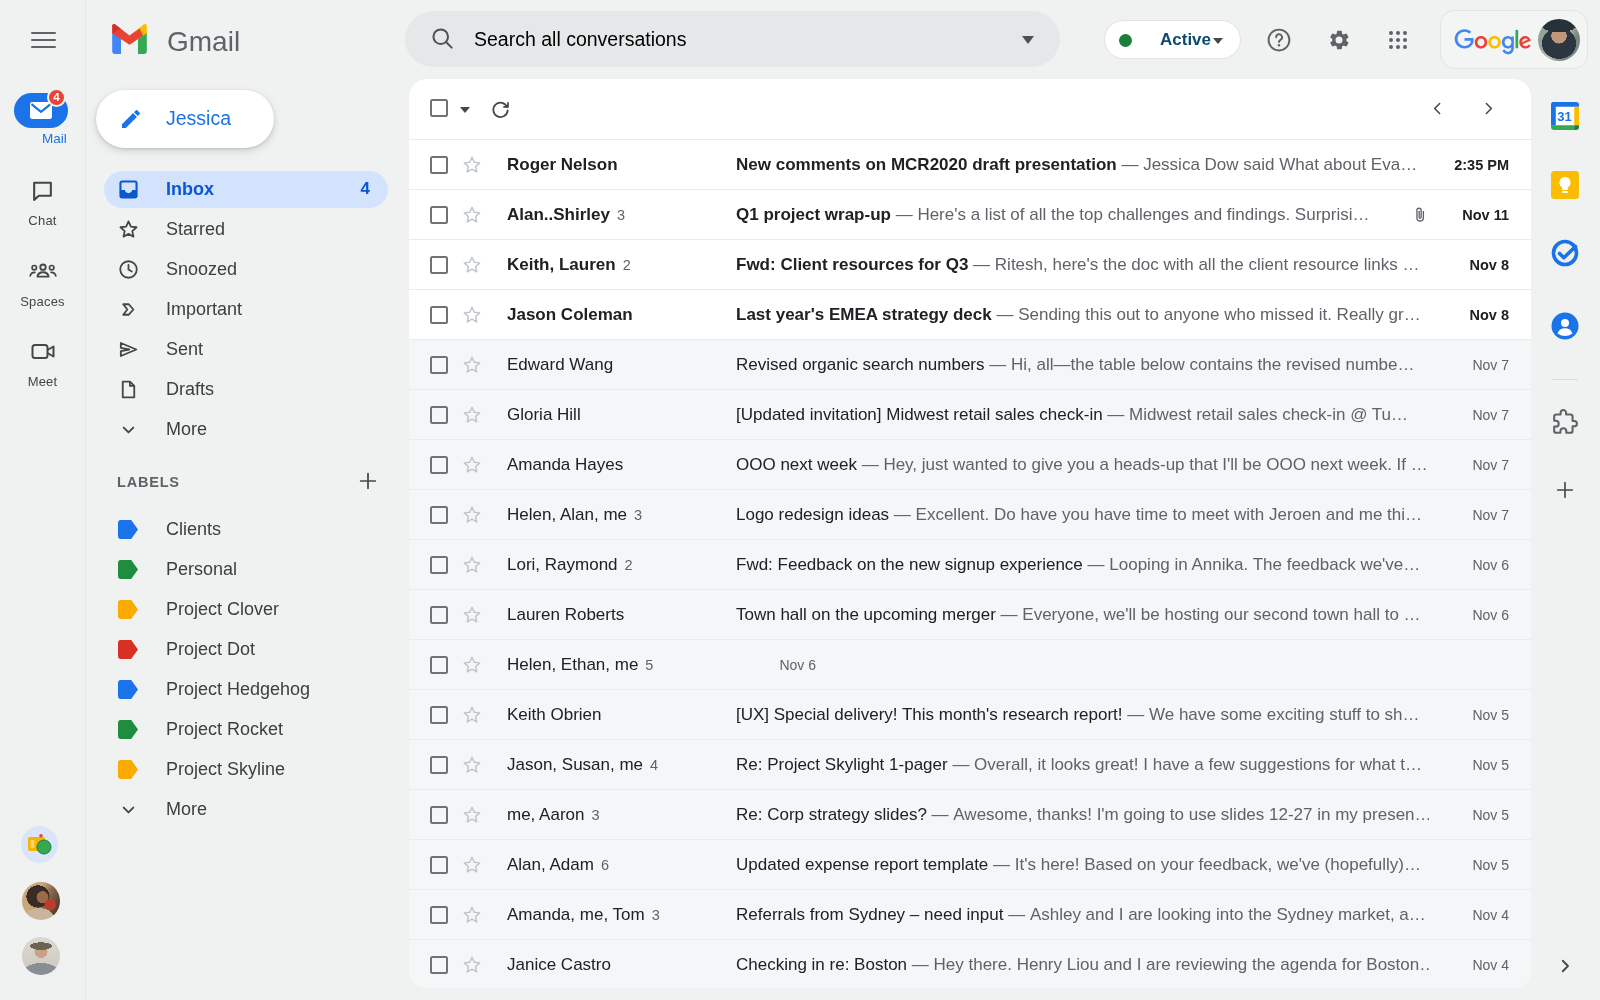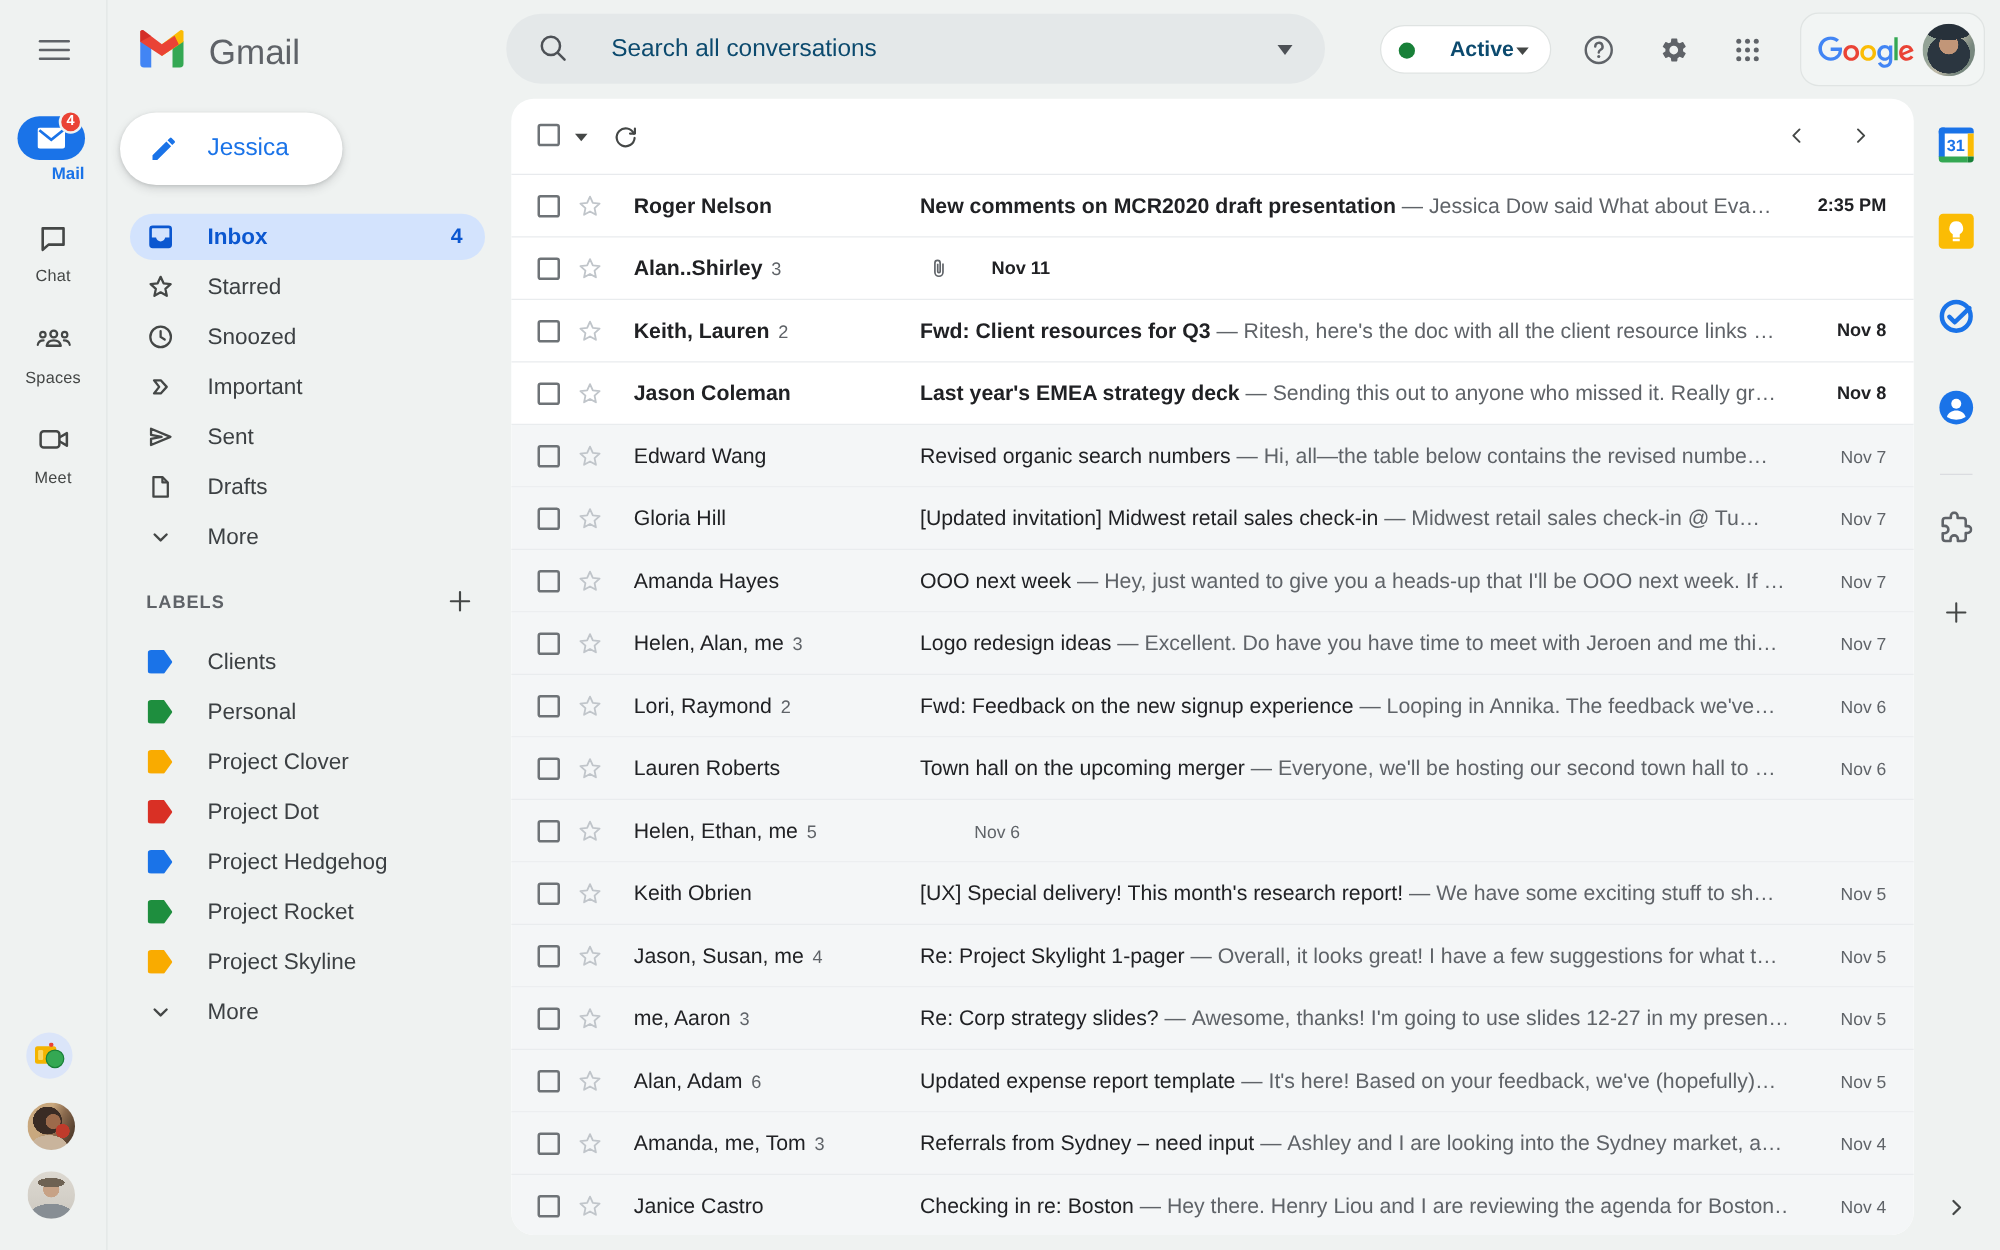--- a/index.html
+++ b/index.html
@@ -5,21 +5,21 @@
 html,body { width:1600px; height:1000px; overflow:hidden; background:#eff2f1;
   font-family:"Liberation Sans", sans-serif; position:relative; }
 .abs { position:absolute; }
 
 
 #hamb { position:absolute; left:31px; top:32px; width:25px; height:15px; }
 #hamb div { height:2.4px; background:#5f6368; border-radius:1px; margin-bottom:4.6px; }
 #gmailword { position:absolute; left:167px; top:26px; font-size:28px; color:#5f6368; letter-spacing:0; }
 #searchbar { position:absolute; left:405px; top:11px; width:655px; height:56px;
   background:#e4e8e9; border-radius:28px; }
-#searchbar .ph { position:absolute; left:69px; top:17px; font-size:19.5px; color:#0c4a6e;margin-left:15px; }
+#searchbar .ph { position:absolute; left:69px; top:17px; font-size:19.5px; color:#000000; }
 #searchbar .caret { position:absolute; right:26px; top:25px; width:0; height:0;
   border-left:6.5px solid transparent; border-right:6.5px solid transparent; border-top:8px solid #4d5156; }
 #active { position:absolute; left:1104px; top:20px; width:137px; height:39px; background:#fff;
   border:1px solid #dfe3e2; border-radius:20px; }
 #active .dot { position:absolute; left:14px; top:13px; width:13px; height:13px; border-radius:50%; background:#188038; }
 #active .tx { position:absolute; left:55px; top:9px; font-size:17px; font-weight:700; color:#0c4a6e; }
 #active .caret { position:absolute; right:17px; top:17px; width:0; height:0;
   border-left:5.5px solid transparent; border-right:5.5px solid transparent; border-top:6.5px solid #444746; }
 #gchip { position:absolute; left:1440px; top:10px; width:148px; height:59px; background:#f2f5f4;
   border:1.5px solid #e0e4e3; border-radius:15px; }
@@ -33,21 +33,21 @@
 
 
 #vline { position:absolute; left:85px; top:0; width:1px; height:1000px; background:#e2e6e5; }
 .railitem { position:absolute; width:85px; text-align:center; }
 .raillab { font-size:13px; color:#444746; letter-spacing:.2px; }
 #mailpill { position:absolute; left:14px; top:93px; width:54px; height:35px; background:#1a73e8; border-radius:18px; }
 #mailbadge { position:absolute; left:47px; top:88px; width:19px; height:19px; border-radius:50%;
   background:#ea4335; border:2px solid #eff2f1; color:#fff; font-size:11.5px; font-weight:700;
   text-align:center; line-height:15px; }
 #maillab { position:absolute; left:0; top:131px; width:85px; text-align:center;
-  color:#1a73e8; font-size:13.5px; font-weight:700;padding-left:24px; }
+  color:#1a73e8; font-size:13.5px; font-weight:400;padding-left:24px; }
 
 
 #compose { position:absolute; left:96px; top:90px; width:178px; height:58px; background:#fff;
   border-radius:29px; box-shadow:0 1px 3px rgba(60,64,67,.18), 0 3px 7px 1px rgba(60,64,67,.13); }
 #compose .tx { position:absolute; left:70px; top:17px; font-size:19.5px; font-weight:500; color:#1a73e8; }
 #inboxpill { position:absolute; left:104px; top:171px; width:284px; height:37px; background:#d3e3fd; border-radius:19px; }
 #inboxpill .sic { position:absolute; left:13px; top:7px; }
 #inboxpill .tx { position:absolute; left:62px; top:8px; font-size:18px; font-weight:700; color:#0b57d0; }
 #inboxpill .n { position:absolute; right:18px; top:8px; font-size:17px; font-weight:700; color:#0b57d0; }
 .srow { position:absolute; left:104px; width:284px; height:40px; }
@@ -332,20 +332,21 @@
 <span class="sender">Roger Nelson</span>
 <span class="subj"><b>New comments on MCR2020 draft presentation</b><span class="dash">&nbsp;—&nbsp;</span><span class="snip">Jessica Dow said What about Eva…</span></span>
 <span class="date">2:35 PM</span>
 </div>
 <div class="row unread">
 <span class="cb"></span>
 <svg class="star" width="22" height="22" viewBox="0 0 24 24" fill="none" stroke="#c0c5ca" stroke-width="1.6" stroke-linejoin="round">
           <path d="M12 3.6l2.47 5.4 5.9.66-4.39 4 1.18 5.82L12 16.54l-5.16 2.94 1.18-5.82-4.39-4 5.9-.66z"></path>
         </svg>
 <span class="sender">Alan..Shirley<span class="cnt">3</span></span>
+<span class="subj"><b>Q1 project wrap-up</b><span class="dash">&nbsp;—&nbsp;</span><span class="snip">Here's a list of all the top challenges and findings. Surprisi…</span></span>
 <svg class="clip" width="18" height="18" viewBox="0 0 24 24" fill="none" stroke="#5f6368" stroke-width="1.8">
           <path d="M16.5 6.5v9.2a4.3 4.3 0 0 1-8.6 0V5.8a2.8 2.8 0 0 1 5.6 0v9.1a1.3 1.3 0 0 1-2.6 0V6.7"></path>
         </svg>
         <span class="date">Nov 11</span>
 </div>
 <div class="row unread">
 <span class="cb"></span>
 <svg class="star" width="22" height="22" viewBox="0 0 24 24" fill="none" stroke="#c0c5ca" stroke-width="1.6" stroke-linejoin="round">
           <path d="M12 3.6l2.47 5.4 5.9.66-4.39 4 1.18 5.82L12 16.54l-5.16 2.94 1.18-5.82-4.39-4 5.9-.66z"></path>
         </svg>

